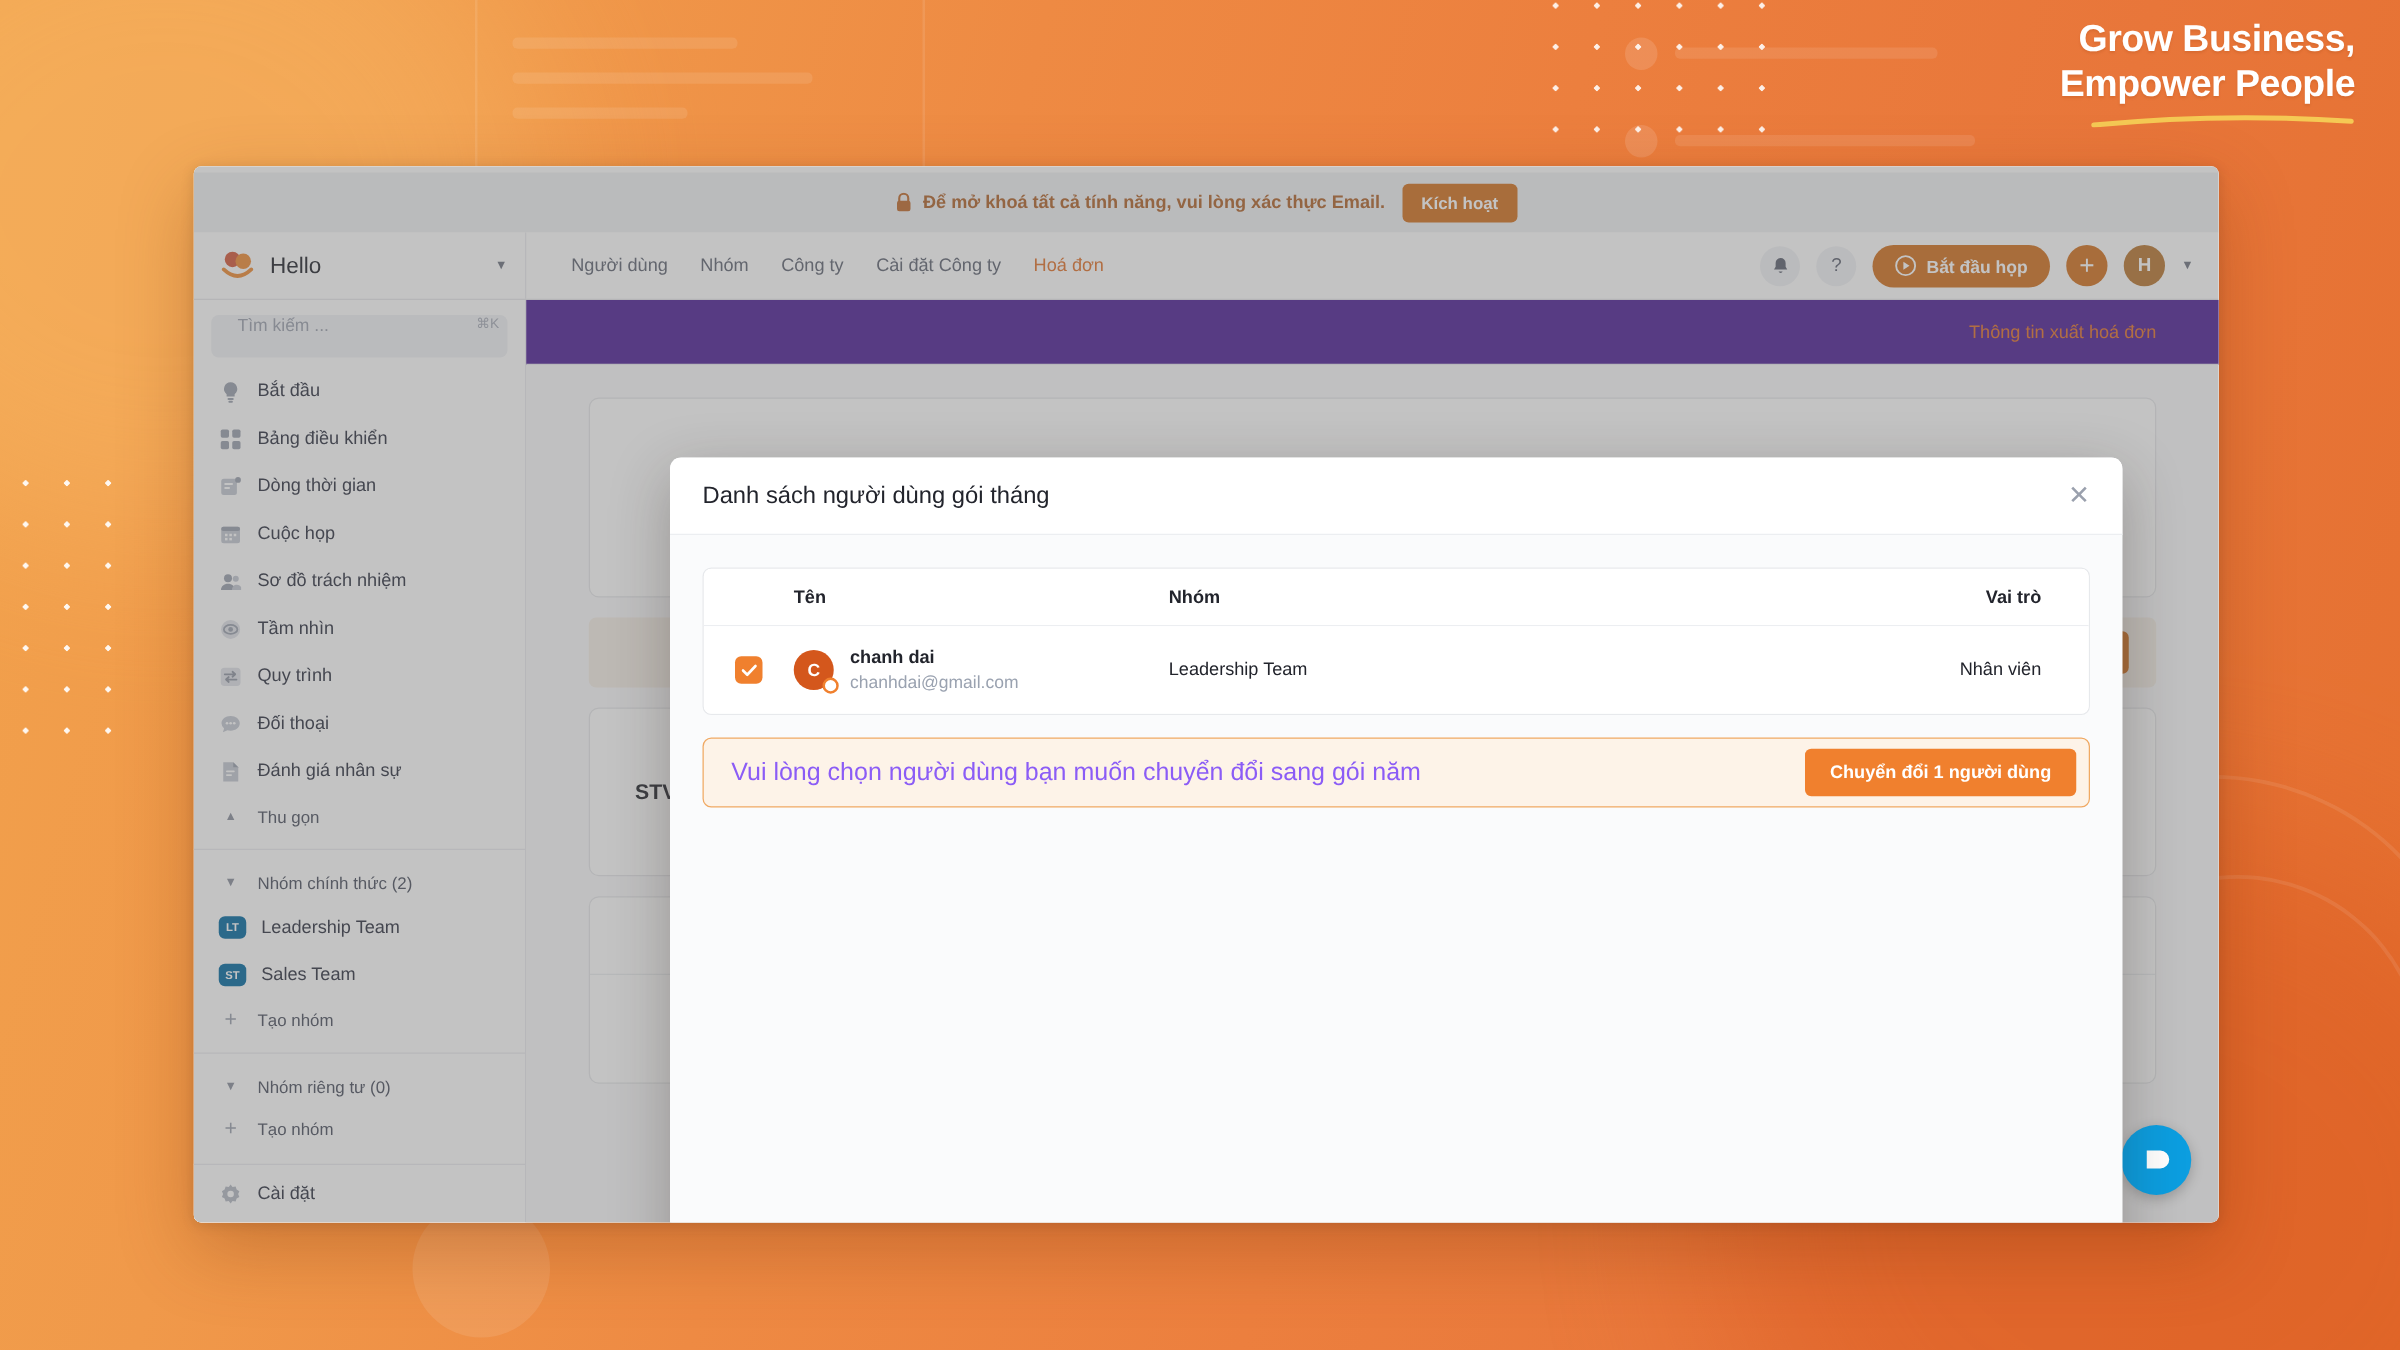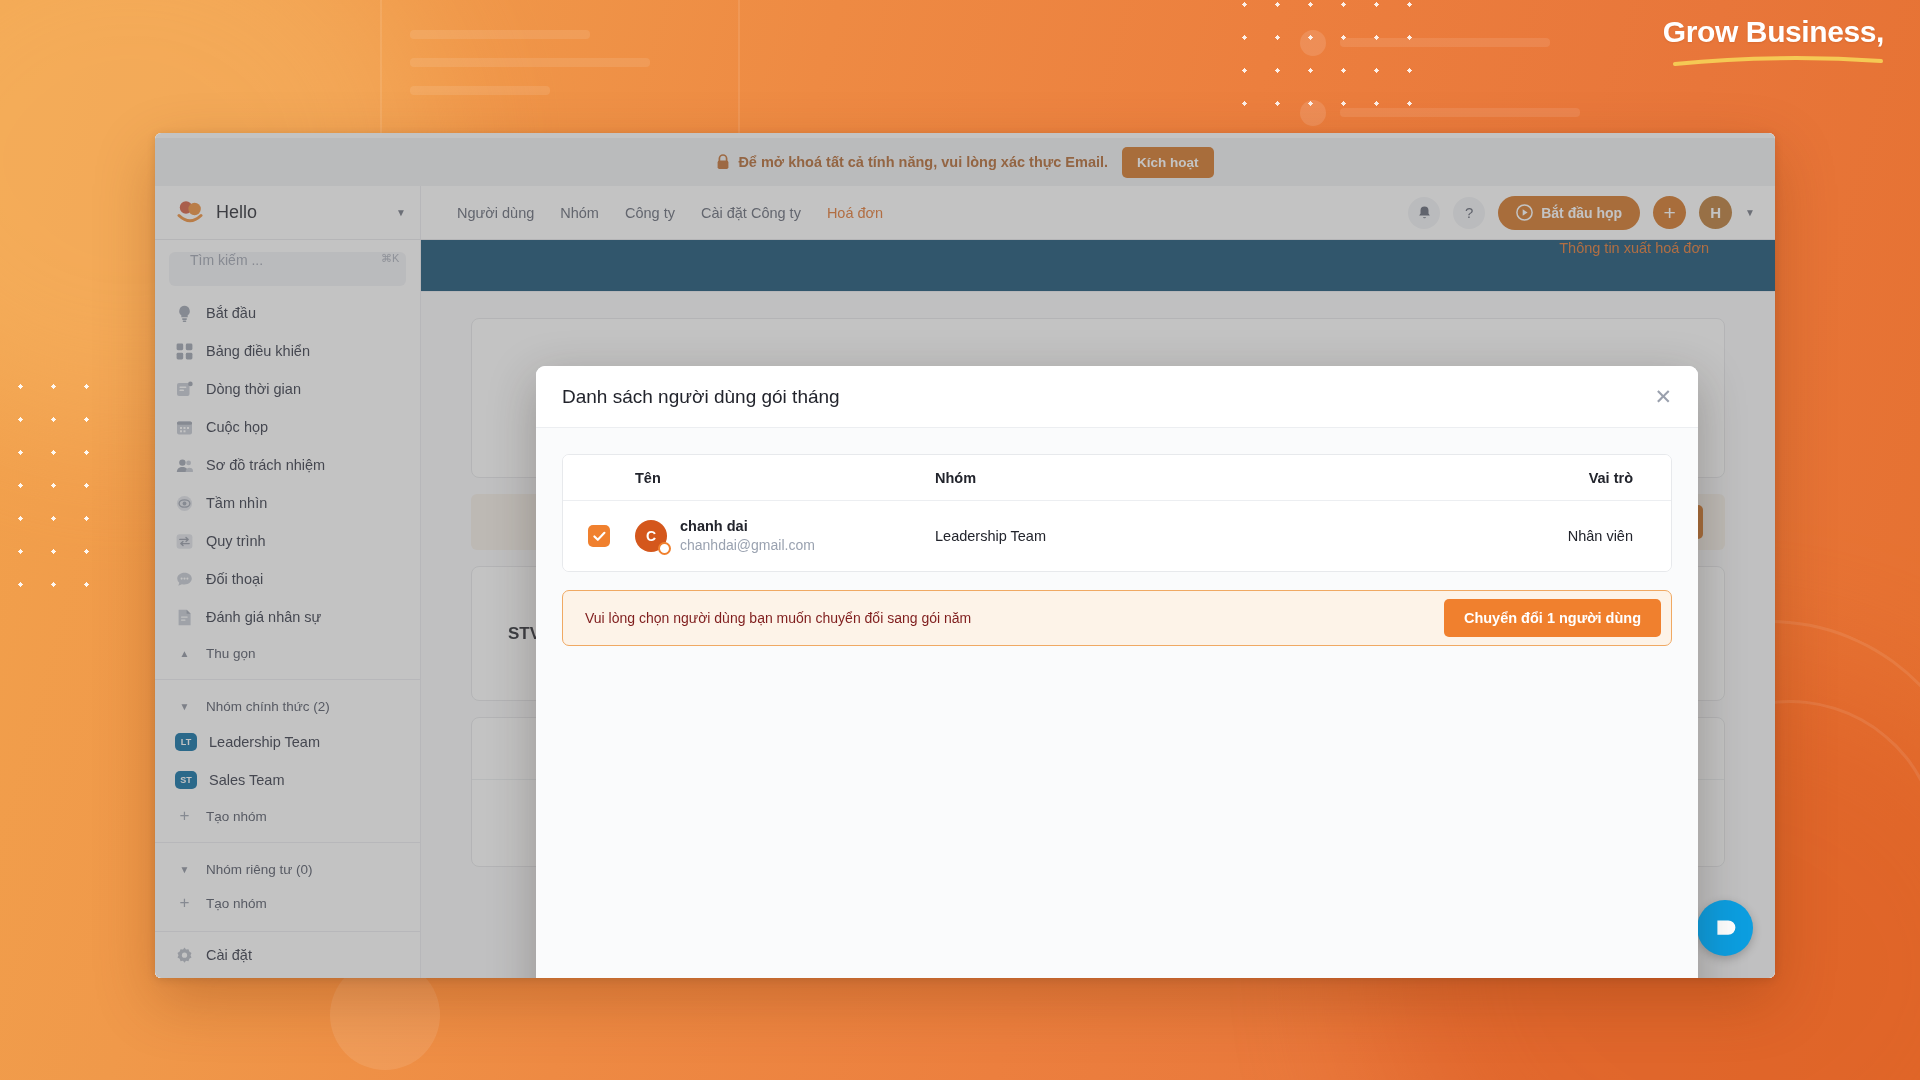--- a/index.html
+++ b/index.html
@@ -199,22 +199,22 @@
     position: absolute; left: 0; right: 0; bottom: 0;
     height: 47px; border-top: 1px solid #ececf0;
     display: flex; align-items: center; gap: 12px; padding-left: 20px;
     font-size: 14.5px; color: #2d3140; cursor: pointer; background: #fff;
   }
 
   
   #content { position: absolute; left: 266px; right: 0; top: 107px; bottom: 0; background: #fbfbfc; }
   #content-tabs {
     height: 52px; border-bottom: 1px solid #ececf0; display: flex;
-    align-items: flex-start; justify-content: flex-end; padding-right: 66px; gap: 30px;
-    background: #0c4a6e;
+    align-items: center; justify-content: flex-end; padding-right: 50px; gap: 30px;
+    background: #4c1d95;
   }
   .ctab { font-size: 14.5px; color: #e2722a; cursor: pointer; }
   #content-body { padding: 26px 50px; }
   .panel {
     border: 1px solid #e6e7ea; border-radius: 8px; background: #fff;
     margin-bottom: 16px;
   }
   #panel-plan { height: 160px; }
   #upgrade-strip {
     background: #f5eee6; border-radius: 6px; height: 56px;
@@ -303,21 +303,21 @@
   }
   .user-name { font-weight: bold; font-size: 14.5px; color: #22242c; line-height: 19px; }
   .user-email { font-size: 14px; color: #9aa2b0; line-height: 19px; }
 
   #notice-bar {
     margin-top: 18px;
     background: #fdf3e8; border: 1px solid #f0a963; border-radius: 7px;
     height: 56px; display: flex; align-items: center;
     padding: 0 10px 0 22px;
   }
-  #notice-text { font-size: 14px; color: #7f1d1d; }
+  #notice-text { font-size: 20px; color: #8b5cf6; }
   #convert-btn {
     margin-left: auto;
     background: #f0802e; color: #fff; border: none; border-radius: 5px;
     padding: 11px 20px; font-size: 14.5px; font-weight: 600; cursor: pointer;
   }
 </style>
 </head>
 <body>
 
 <div id="bg">
@@ -337,20 +337,21 @@
   <div class="ghost-arc" style="left:1560px;top:620px;width:420px;height:420px;transform:rotate(25deg);"></div>
   <div class="ghost-arc" style="left:1640px;top:700px;width:300px;height:300px;transform:rotate(40deg);"></div>
   <div class="ghost-circle" style="left:330px;top:960px;width:110px;height:110px;background:rgba(255,255,255,.10);"></div>
   <div class="ghost-line" style="left:1560px;top:930px;width:200px;height:4px;transform:rotate(-20deg);"></div>
 
   <div class="dotgrid" id="dots-left"></div>
   <div class="dotgrid" id="dots-top"></div>
 
   <div id="hero">
     <div class="l1">Grow Business,</div>
+    <div class="l2">Empower People</div>
     <svg id="hero-underline" viewBox="0 0 212 10">
       <path d="M3 8 Q106 -2 209 5" stroke="#f5c954" stroke-width="4" fill="none" stroke-linecap="round"></path>
     </svg>
   </div>
 </div>
 
 <div id="app-window">
   <div id="app-inner">
 
     <div id="verify-banner">

